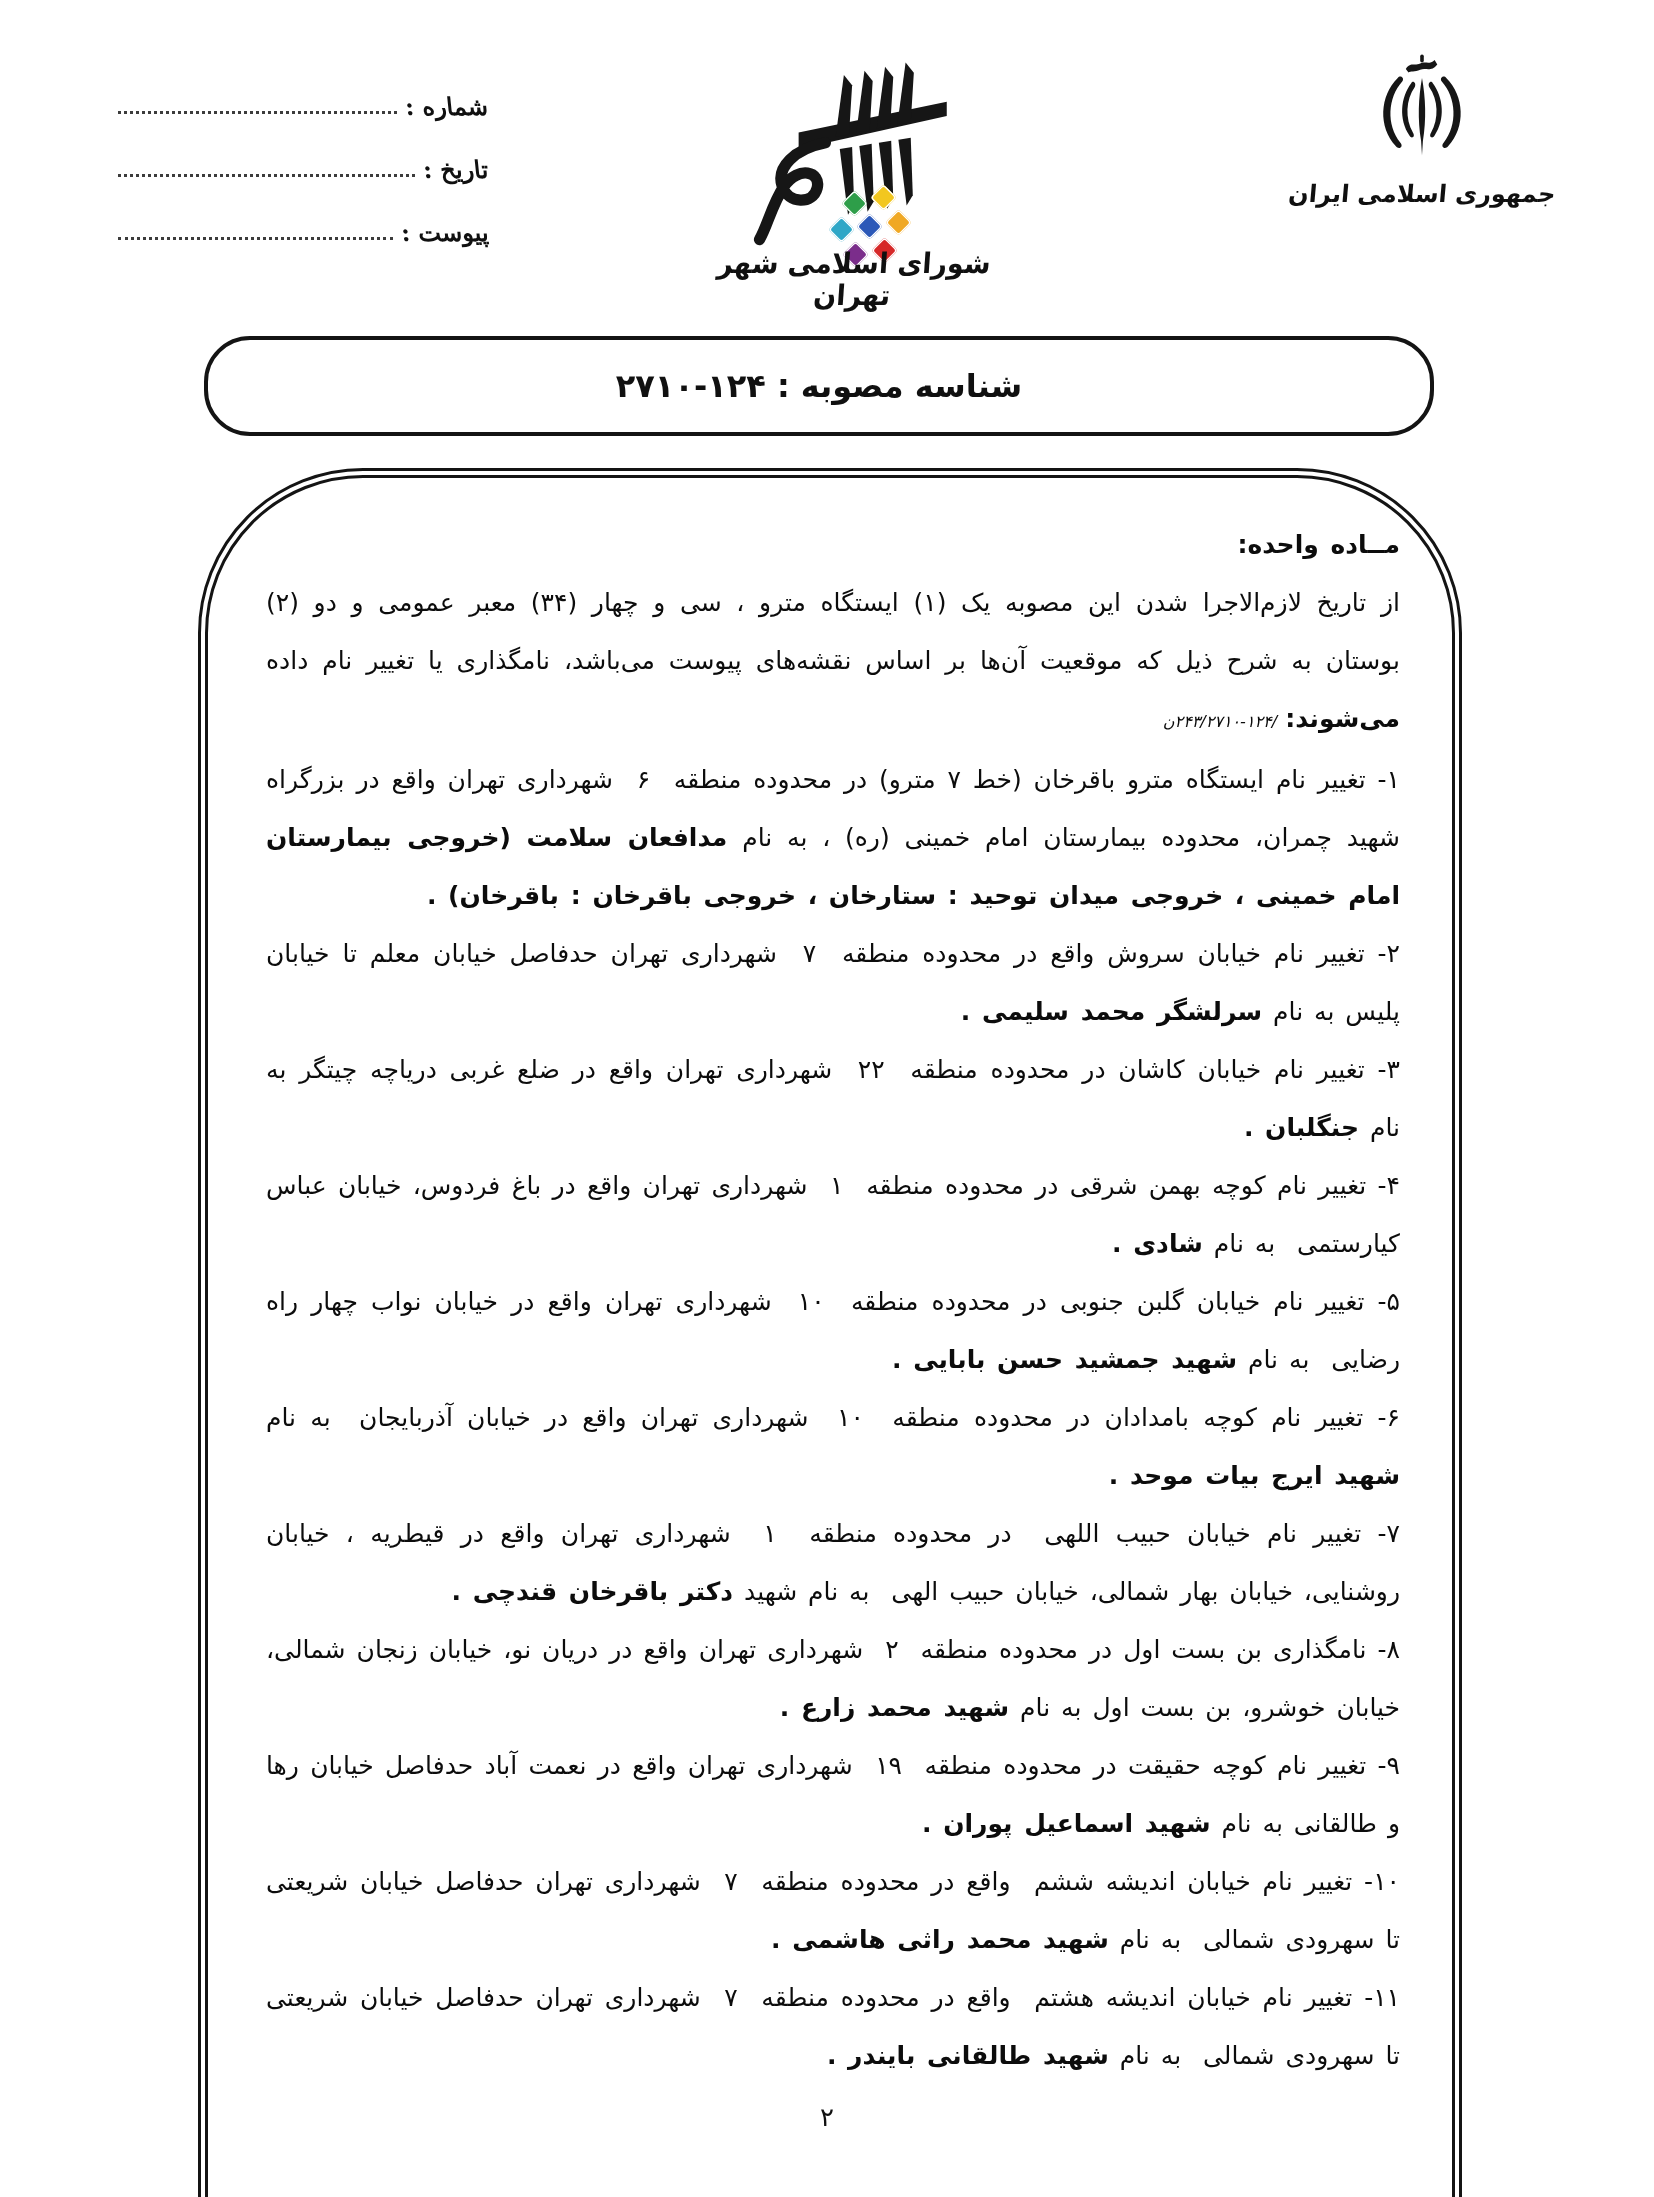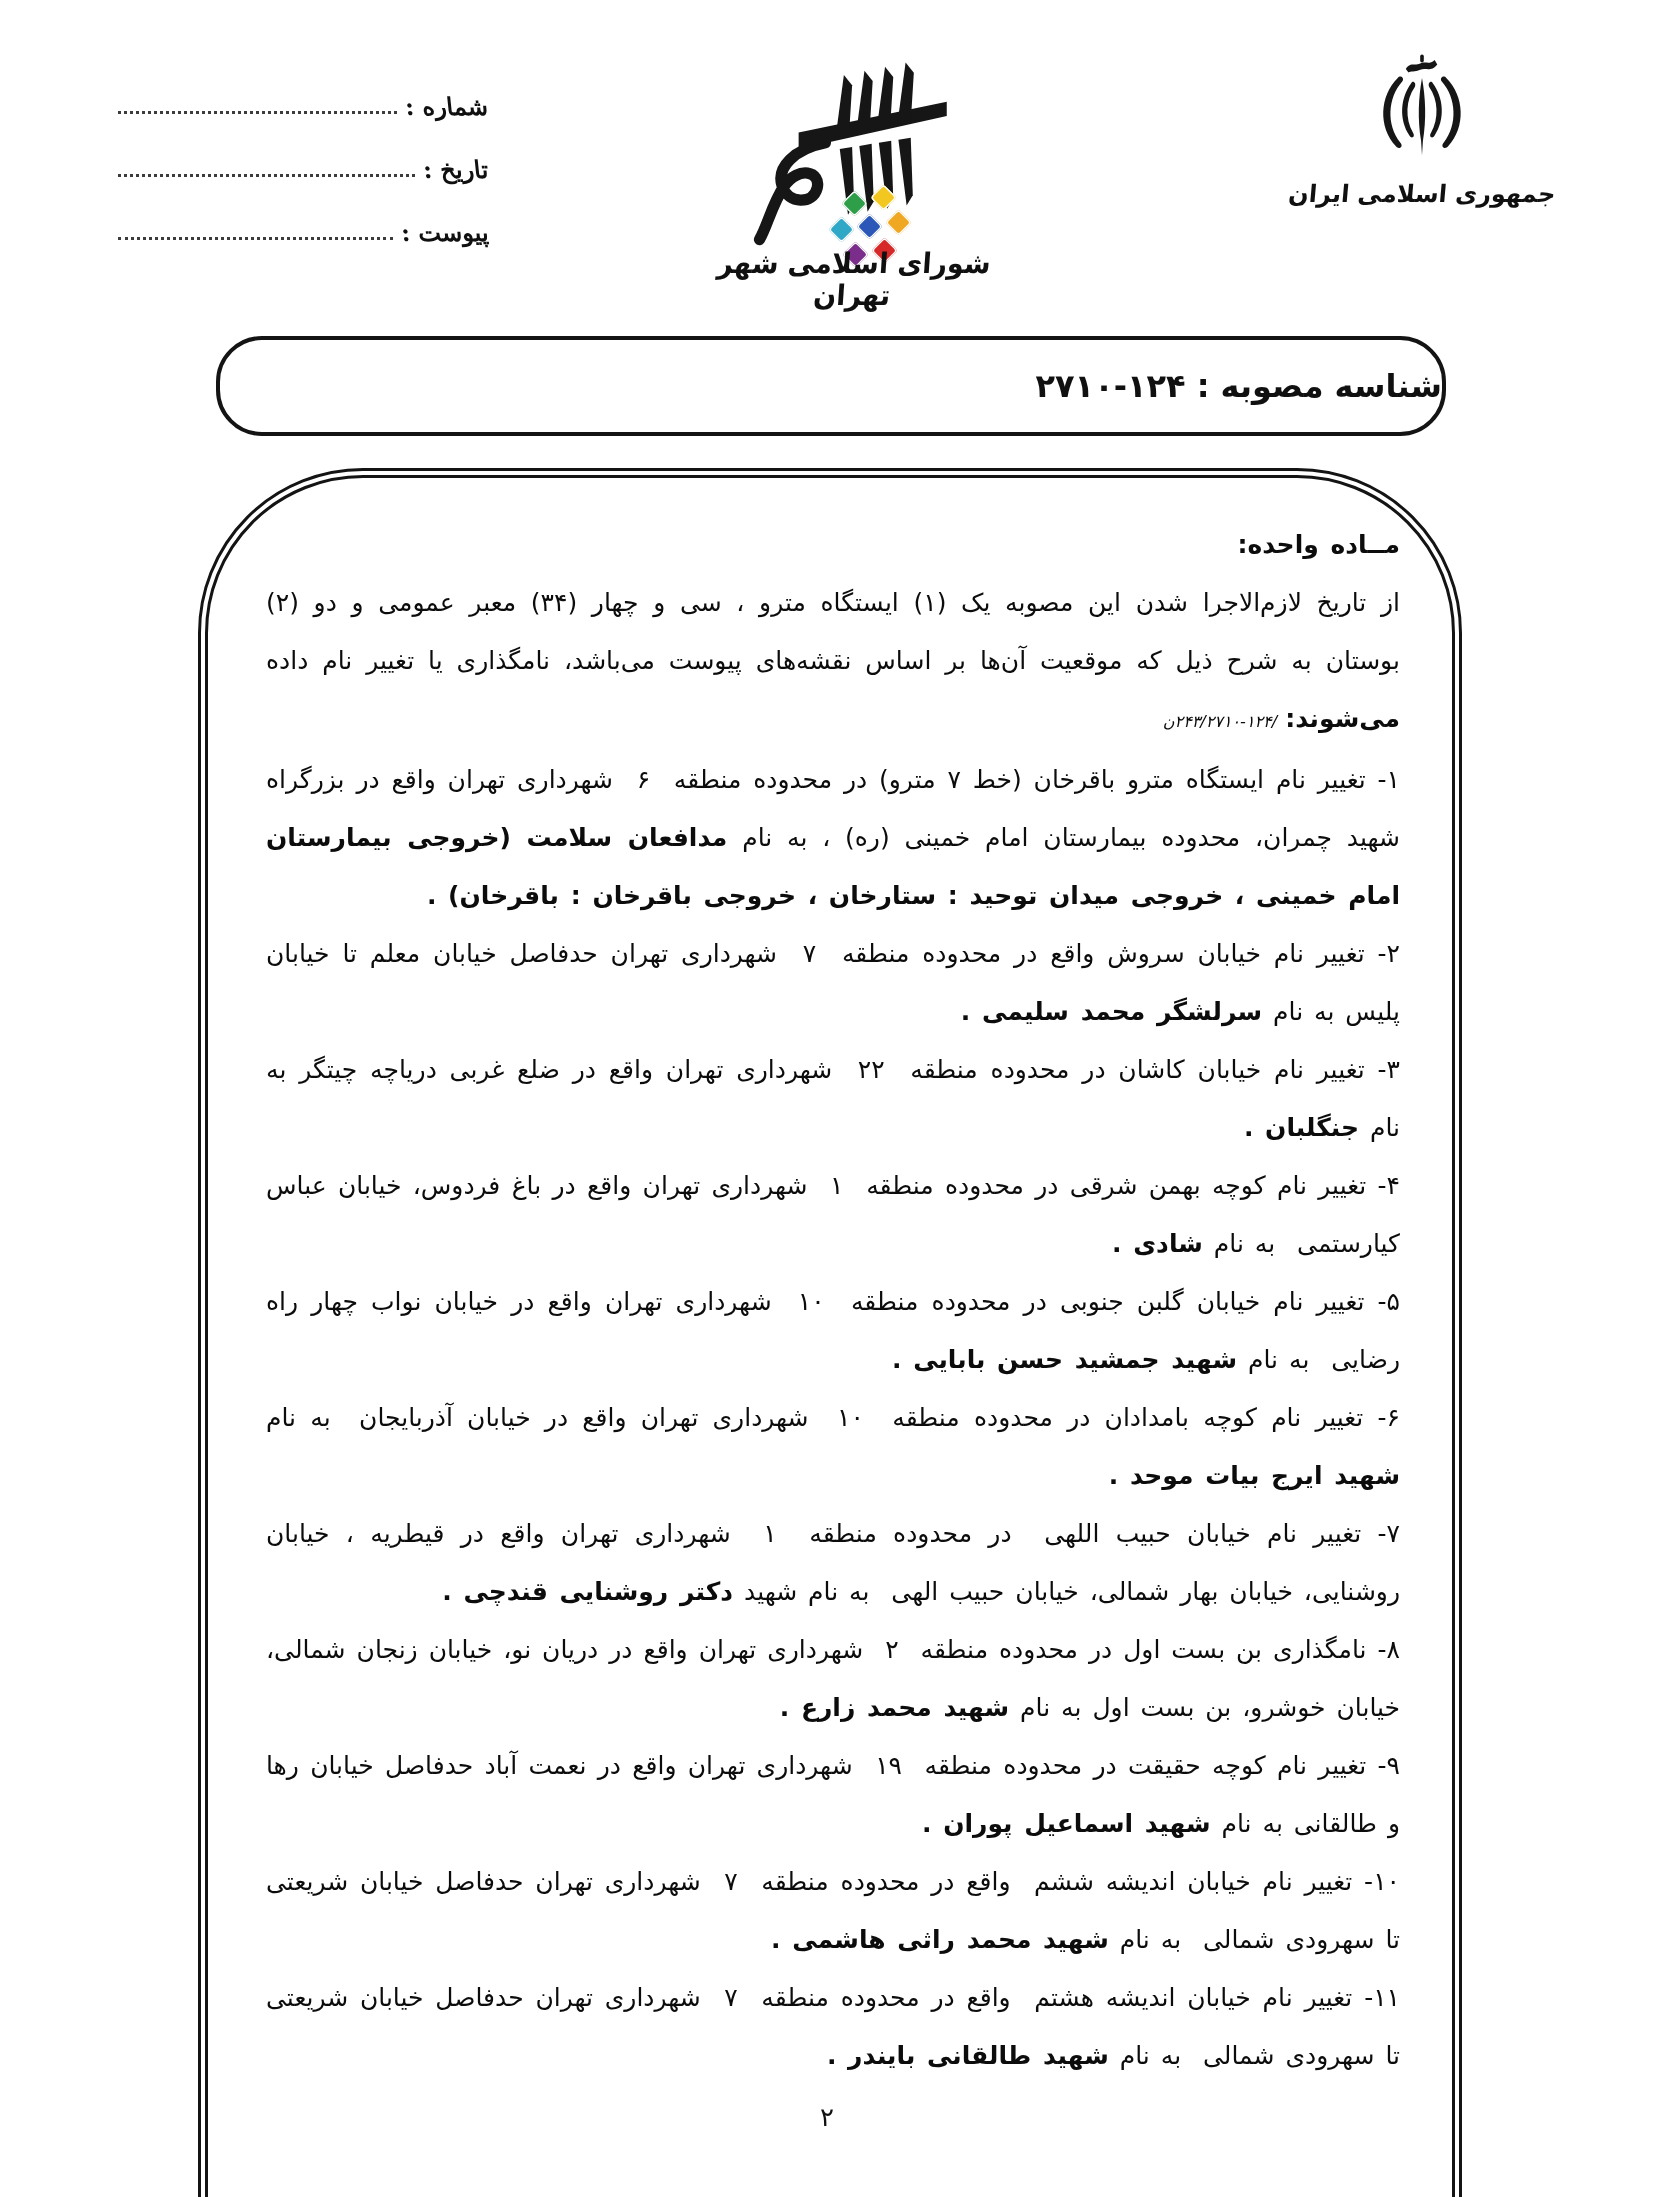--- a/index.html
+++ b/index.html
@@ -24,23 +24,23 @@
   .council-name{position:absolute;bottom:0;left:0;width:100%;text-align:center;
                 font-size:27px;font-weight:bold;direction:rtl;transform:skewX(-4deg) scaleY(1.05);}
 
   
   .emblem{position:absolute;top:52px;left:1272px;width:300px;height:185px;text-align:center;}
   .emblem svg{width:108px;height:122px;display:block;margin:0 auto;}
   .emblem-text{font-size:24px;font-weight:bold;direction:rtl;margin-top:6px;
                transform:skewX(-5deg);}
 
   
-  .id-box{position:absolute;left:216px;top:336px;width:1230px;height:100px;
+  .id-box{position:absolute;left:204px;top:336px;width:1230px;height:100px;
           border:4px solid #141414;border-radius:46px;box-sizing:border-box;
-          display:flex;align-items:center;
+          display:flex;align-items:center;justify-content:center;
           font-size:32px;font-weight:bold;direction:rtl;letter-spacing:.5px;}
 
   
   .main-box{position:absolute;left:198px;top:468px;width:1264px;height:2090px;
             border:10px double #141414;border-radius:165px 165px 150px 150px;
             box-sizing:border-box;padding:38px 52px 0 58px;direction:rtl;}
   .doc-text p{margin:0;font-size:25px;line-height:58px;text-align:justify;color:#0c0c0c;
               word-spacing:3px;}
   .heading{font-weight:bold;font-size:27px;}
   .b{font-weight:bold;}
@@ -127,21 +127,21 @@
     <div class="doc-text">
       <p class="heading">مــاده واحده:</p>
       <p class="para"><span>از تاریخ لازم‌الاجرا شدن این مصوبه یک (۱) ایستگاه مترو ، سی و چهار (۳۴) معبر عمومی و دو (۲) بوستان به شرح ذیل که موقعیت آن‌ها بر اساس نقشه‌های پیوست می‌باشد، نامگذاری یا تغییر نام داده </span><span class="b">می‌شوند:</span><span class="ref"> /۱۲۴-۲۴۳/۲۷۱۰ن</span></p>
 
       <p class="para"><span>۱-</span><span> تغییر نام ایستگاه مترو باقرخان (خط ۷ مترو) در محدوده منطقه &nbsp;۶&nbsp; شهرداری تهران واقع در بزرگراه شهید چمران، محدوده بیمارستان امام خمینی (ره) ، به نام </span><span class="b">مدافعان سلامت (خروجی بیمارستان امام خمینی ، خروجی میدان توحید : ستارخان ، خروجی باقرخان : باقرخان)</span><span class="b"> .</span></p>
       <p class="para"><span>۲-</span><span> تغییر نام خیابان سروش واقع در محدوده منطقه &nbsp;۷&nbsp; شهرداری تهران حدفاصل خیابان معلم تا خیابان پلیس به نام </span><span class="b">سرلشگر محمد سلیمی</span><span class="b"> .</span></p>
       <p class="para"><span>۳-</span><span> تغییر نام خیابان کاشان در محدوده منطقه &nbsp;۲۲&nbsp; شهرداری تهران واقع در ضلع غربی دریاچه چیتگر به نام </span><span class="b">جنگلبان</span><span class="b"> .</span></p>
       <p class="para"><span>۴-</span><span> تغییر نام کوچه بهمن شرقی در محدوده منطقه &nbsp;۱&nbsp; شهرداری تهران واقع در باغ فردوس، خیابان عباس کیارستمی&nbsp; به نام </span><span class="b">شادی</span><span class="b"> .</span></p>
       <p class="para"><span>۵-</span><span> تغییر نام خیابان گلبن جنوبی در محدوده منطقه &nbsp;۱۰&nbsp; شهرداری تهران واقع در خیابان نواب چهار راه رضایی&nbsp; به نام </span><span class="b">شهید جمشید حسن بابایی</span><span class="b"> .</span></p>
       <p class="para"><span>۶-</span><span> تغییر نام کوچه بامدادان در محدوده منطقه &nbsp;۱۰&nbsp; شهرداری تهران واقع در خیابان آذربایجان&nbsp; به نام </span><span class="b">شهید ایرج بیات موحد</span><span class="b"> .</span></p>
-      <p class="para"><span>۷-</span><span> تغییر نام خیابان حبیب اللهی&nbsp; در محدوده منطقه &nbsp;۱&nbsp; شهرداری تهران واقع در قیطریه ، خیابان روشنایی، خیابان بهار شمالی، خیابان حبیب الهی&nbsp; به نام شهید </span><span class="b">دکتر روشنایی قندچی</span><span class="b"> .</span></p>
+      <p class="para"><span>۷-</span><span> تغییر نام خیابان حبیب اللهی&nbsp; در محدوده منطقه &nbsp;۱&nbsp; شهرداری تهران واقع در قیطریه ، خیابان روشنایی، خیابان بهار شمالی، خیابان حبیب الهی&nbsp; به نام شهید </span><span class="b">دکتر باقرخان قندچی</span><span class="b"> .</span></p>
       <p class="para"><span>۸-</span><span> نامگذاری بن بست اول در محدوده منطقه &nbsp;۲&nbsp; شهرداری تهران واقع در دریان نو، خیابان زنجان شمالی، خیابان خوشرو، بن بست اول به نام </span><span class="b">شهید محمد زارع</span><span class="b"> .</span></p>
       <p class="para"><span>۹-</span><span> تغییر نام کوچه حقیقت در محدوده منطقه &nbsp;۱۹&nbsp; شهرداری تهران واقع در نعمت آباد حدفاصل خیابان رها و طالقانی به نام </span><span class="b">شهید اسماعیل پوران</span><span class="b"> .</span></p>
       <p class="para"><span>۱۰-</span><span> تغییر نام خیابان اندیشه ششم&nbsp; واقع در محدوده منطقه &nbsp;۷&nbsp; شهرداری تهران حدفاصل خیابان شریعتی تا سهرودی شمالی&nbsp; به نام </span><span class="b">شهید محمد راثی هاشمی</span><span class="b"> .</span></p>
       <p class="para"><span>۱۱-</span><span> تغییر نام خیابان اندیشه هشتم&nbsp; واقع در محدوده منطقه &nbsp;۷&nbsp; شهرداری تهران حدفاصل خیابان شریعتی تا سهرودی شمالی&nbsp; به نام </span><span class="b">شهید طالقانی بایندر</span><span class="b"> .</span></p>
     </div>
   </div>
 
   <div class="page-num">۲</div>
 </div>
 

